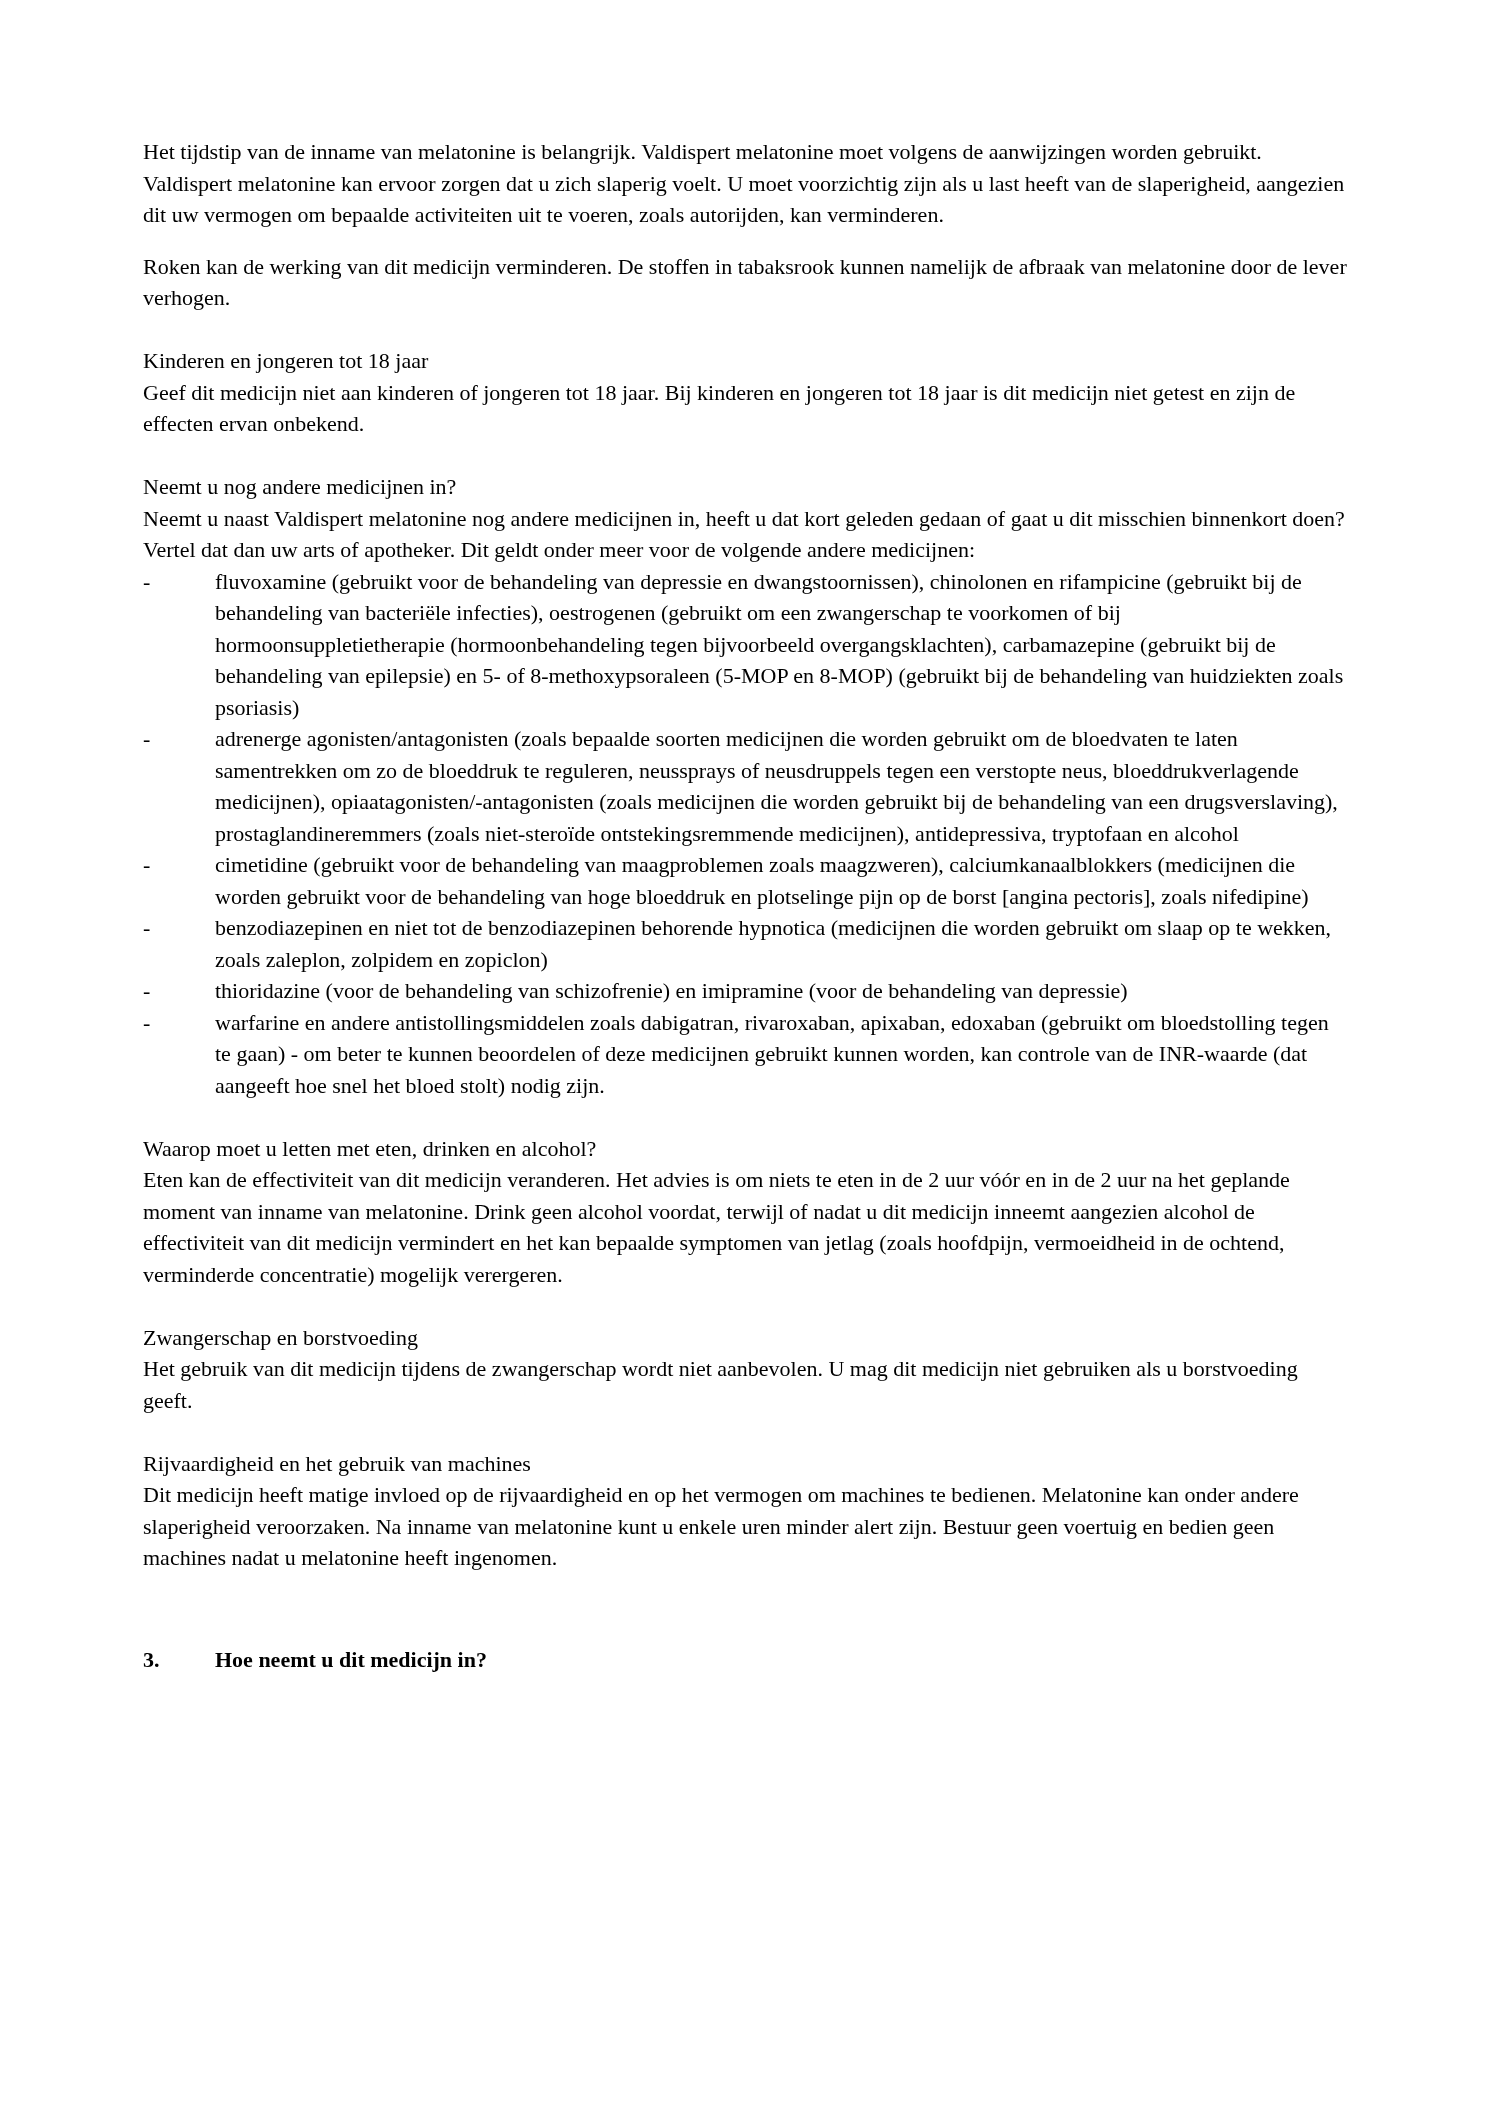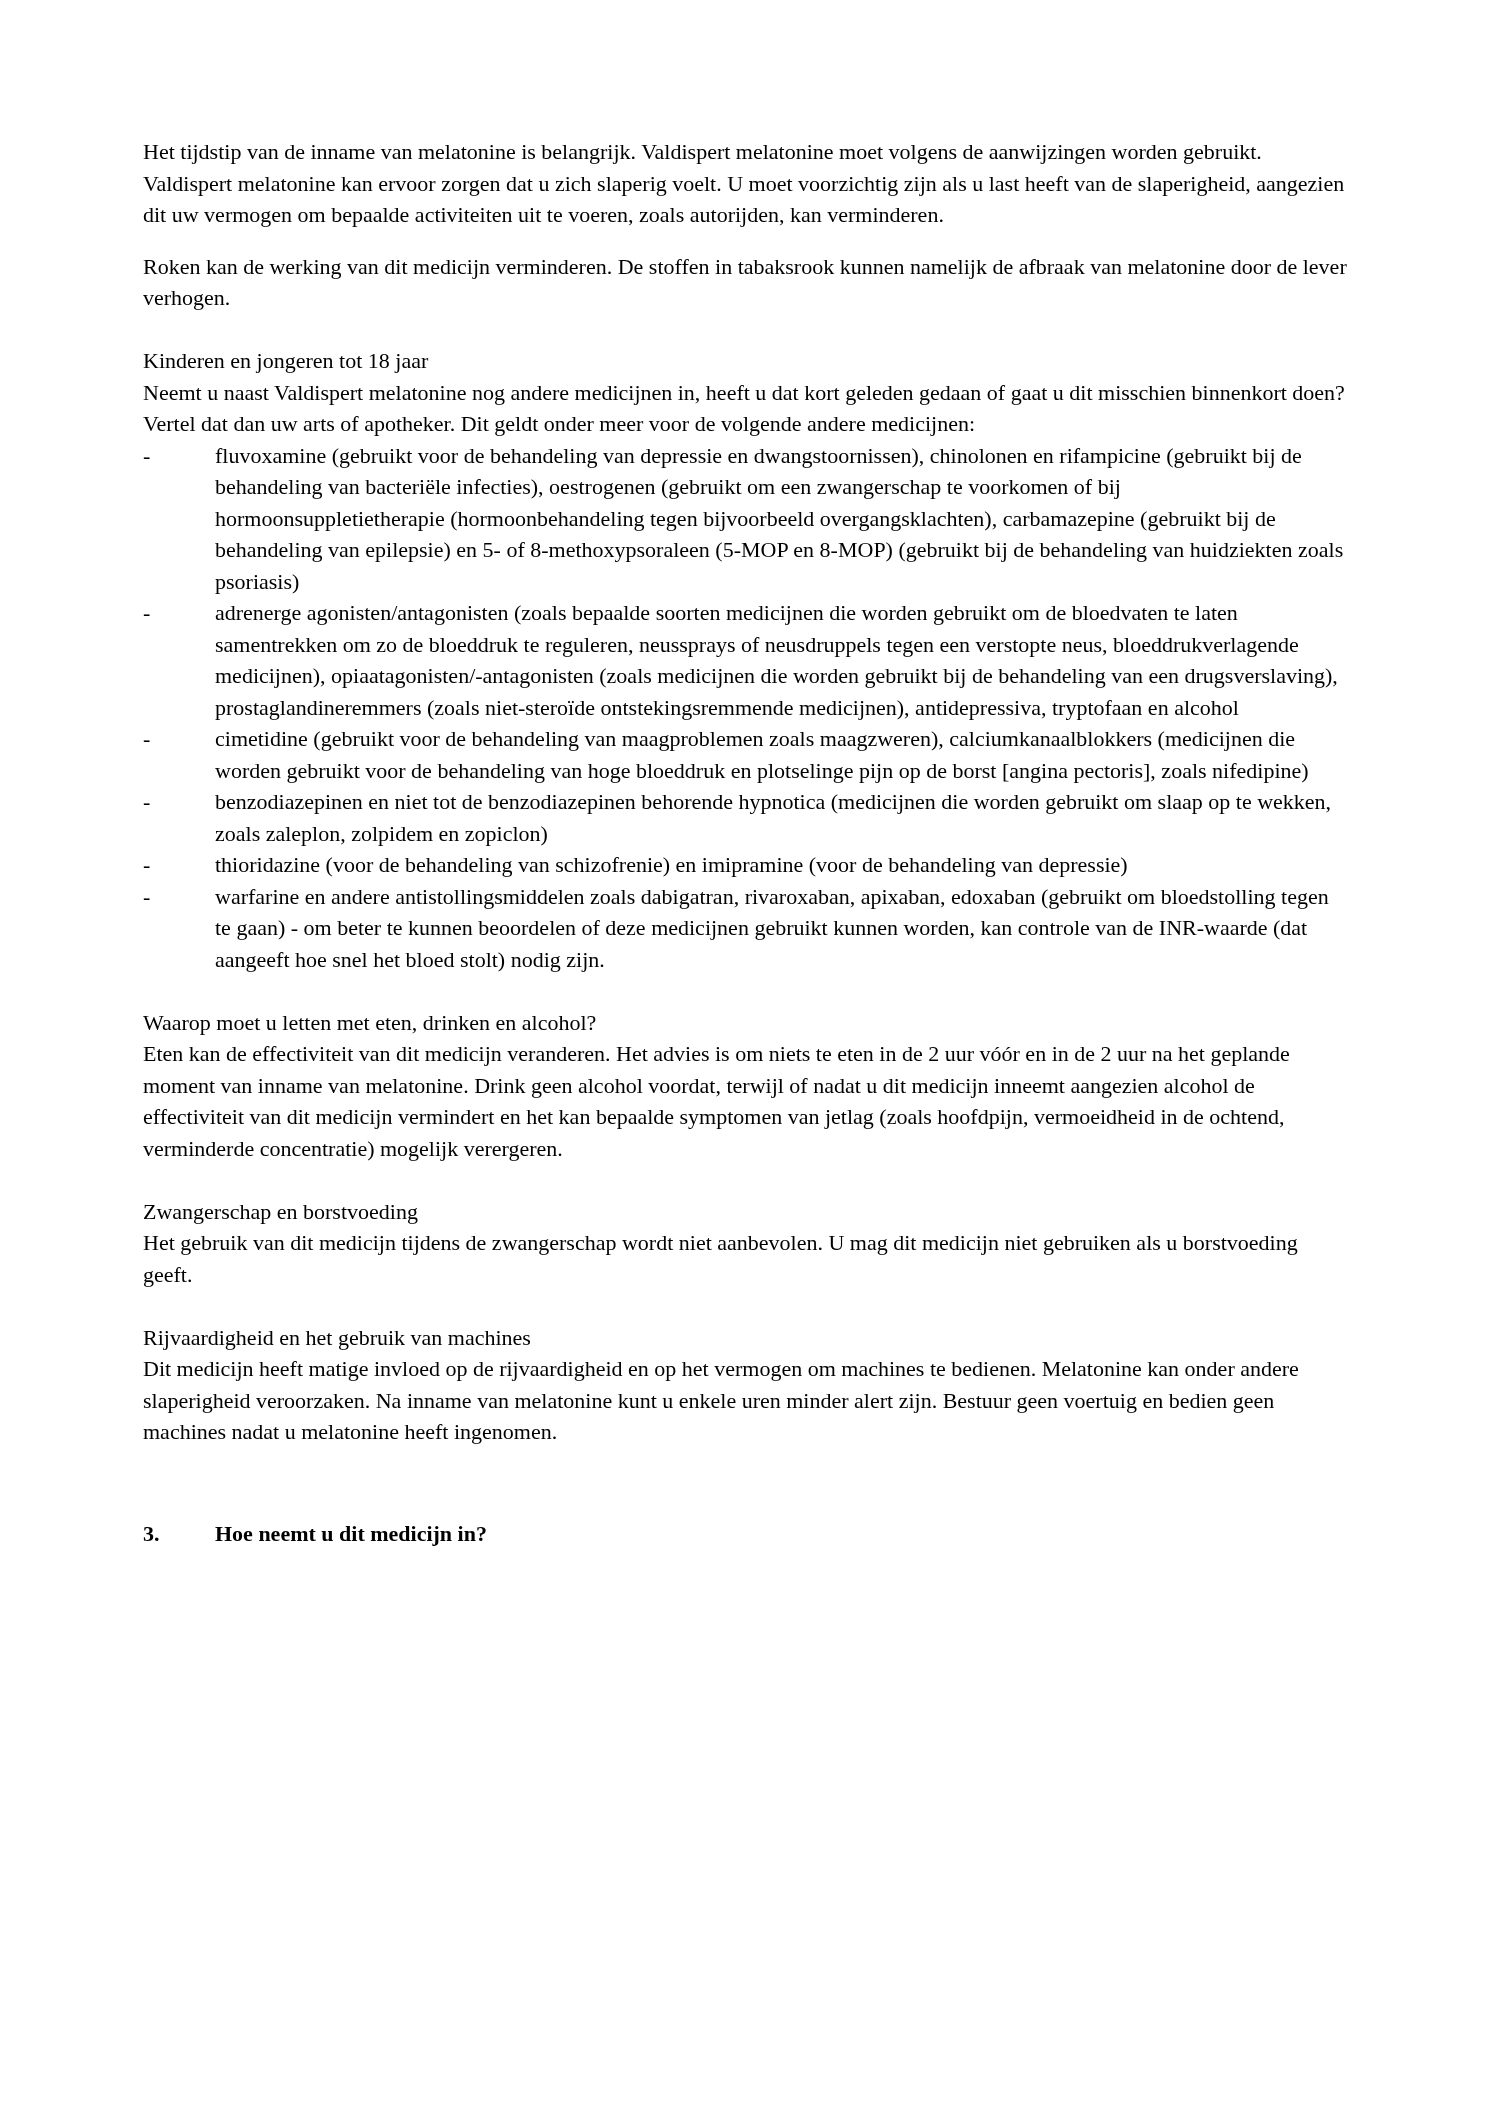--- a/index.html
+++ b/index.html
@@ -77,21 +77,23 @@
 <div class="page">
 
   <div class="content">
 
     <p class="para">Het tijdstip van de inname van melatonine is belangrijk. Valdispert melatonine moet volgens de aanwijzingen worden gebruikt.</p>
     <p class="para">Valdispert melatonine kan ervoor zorgen dat u zich slaperig voelt. U moet voorzichtig zijn als u last heeft van de slaperigheid, aangezien dit uw vermogen om bepaalde activiteiten uit te voeren, zoals autorijden, kan verminderen.</p>
 
     <p class="para gap">Roken kan de werking van dit medicijn verminderen. De stoffen in tabaksrook kunnen namelijk de afbraak van melatonine door de lever verhogen.</p>
 
     <div class="heading">Kinderen en jongeren tot 18 jaar</div>
+    <p class="para">Geef dit medicijn niet aan kinderen of jongeren tot 18 jaar. Bij kinderen en jongeren tot 18 jaar is dit medicijn niet getest en zijn de effecten ervan onbekend.</p>
 
+    <div class="heading">Neemt u nog andere medicijnen in?</div>
     <p class="para">Neemt u naast Valdispert melatonine nog andere medicijnen in, heeft u dat kort geleden gedaan of gaat u dit misschien binnenkort doen? Vertel dat dan uw arts of apotheker. Dit geldt onder meer voor de volgende andere medicijnen:</p>
 
     <div class="list-item">
       <span class="marker">-</span>
       <span>fluvoxamine (gebruikt voor de behandeling van depressie en dwangstoornissen), chinolonen en rifampicine (gebruikt bij de behandeling van bacteriële infecties), oestrogenen (gebruikt om een zwangerschap te voorkomen of bij hormoonsuppletietherapie (hormoonbehandeling tegen bijvoorbeeld overgangsklachten), carbamazepine (gebruikt bij de behandeling van epilepsie) en 5- of 8-methoxypsoraleen (5-MOP en 8-MOP) (gebruikt bij de behandeling van huidziekten zoals psoriasis)</span>
     </div>
     <div class="list-item">
       <span class="marker">-</span>
       <span>adrenerge agonisten/antagonisten (zoals bepaalde soorten medicijnen die worden gebruikt om de bloedvaten te laten samentrekken om zo de bloeddruk te reguleren, neussprays of neusdruppels tegen een verstopte neus, bloeddrukverlagende medicijnen), opiaatagonisten/-antagonisten (zoals medicijnen die worden gebruikt bij de behandeling van een drugsverslaving), prostaglandineremmers (zoals niet-steroïde ontstekingsremmende medicijnen), antidepressiva, tryptofaan en alcohol</span>
     </div>

